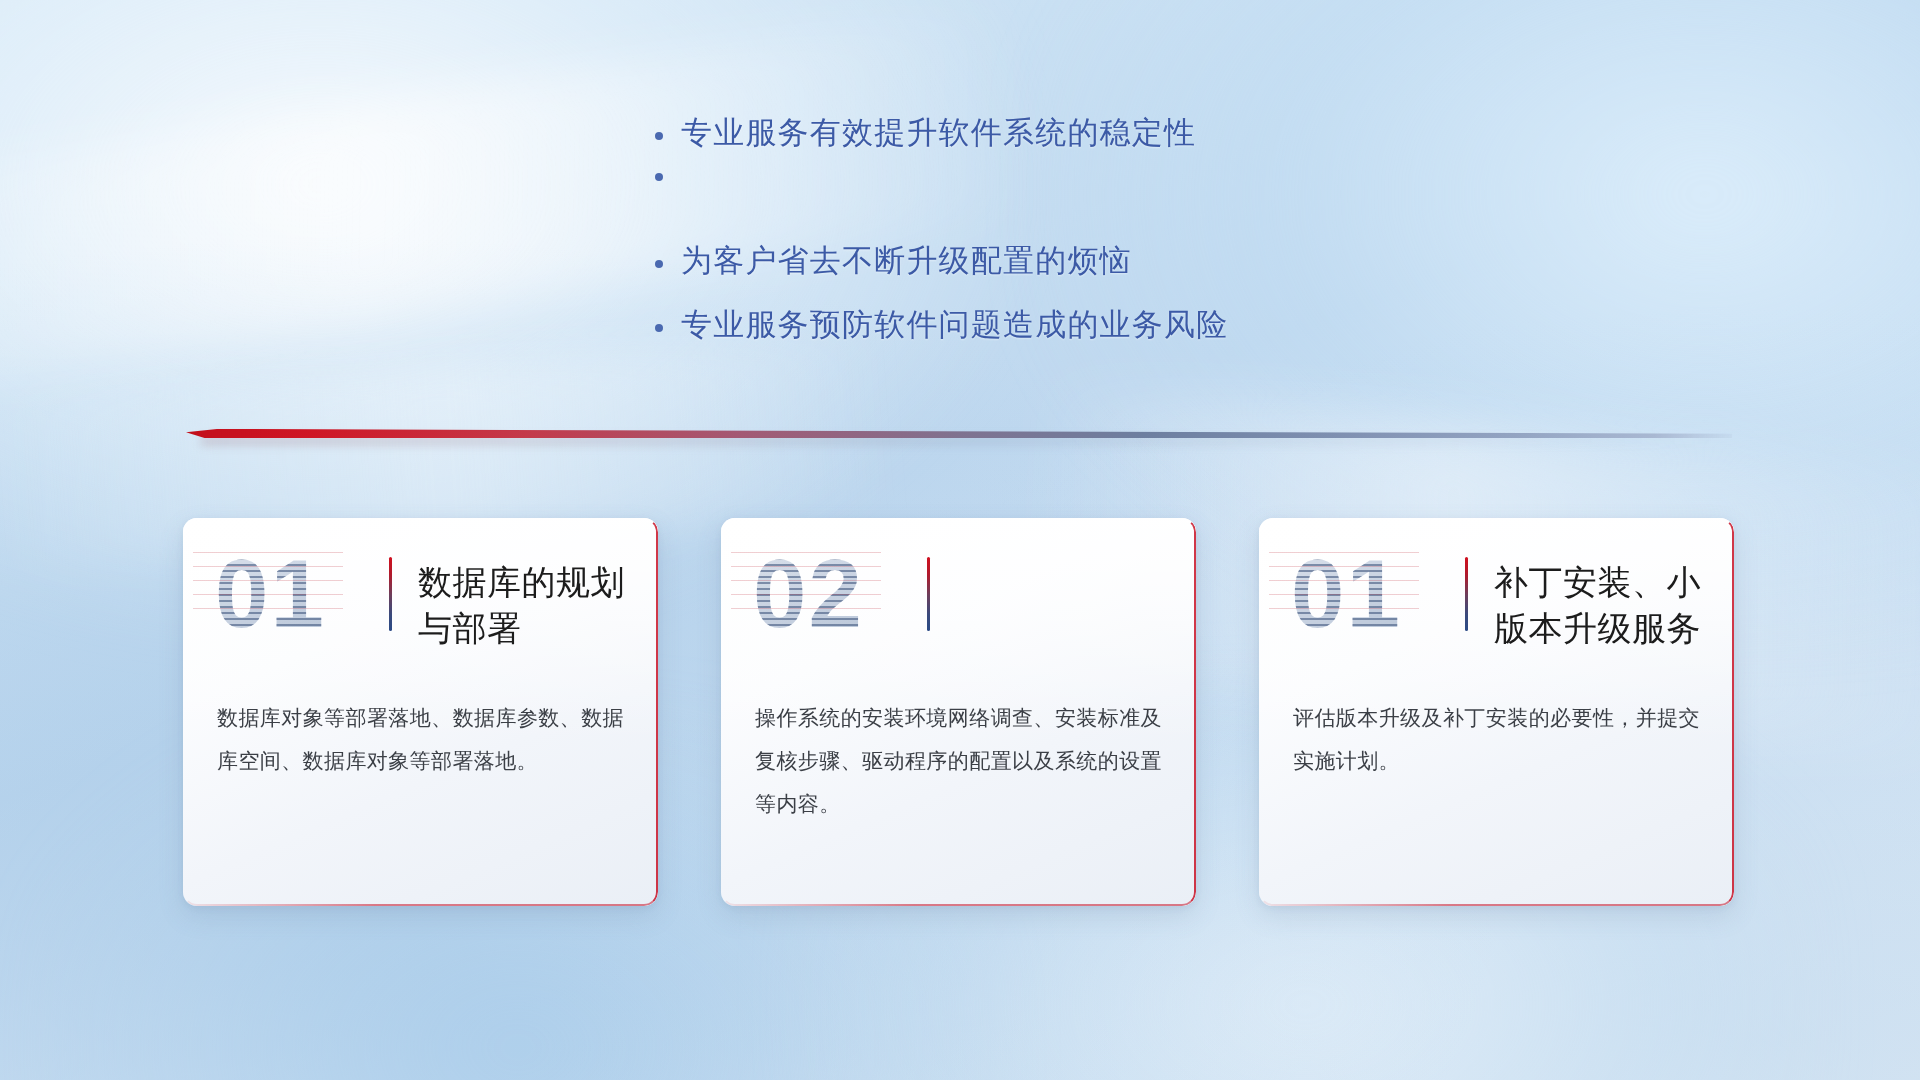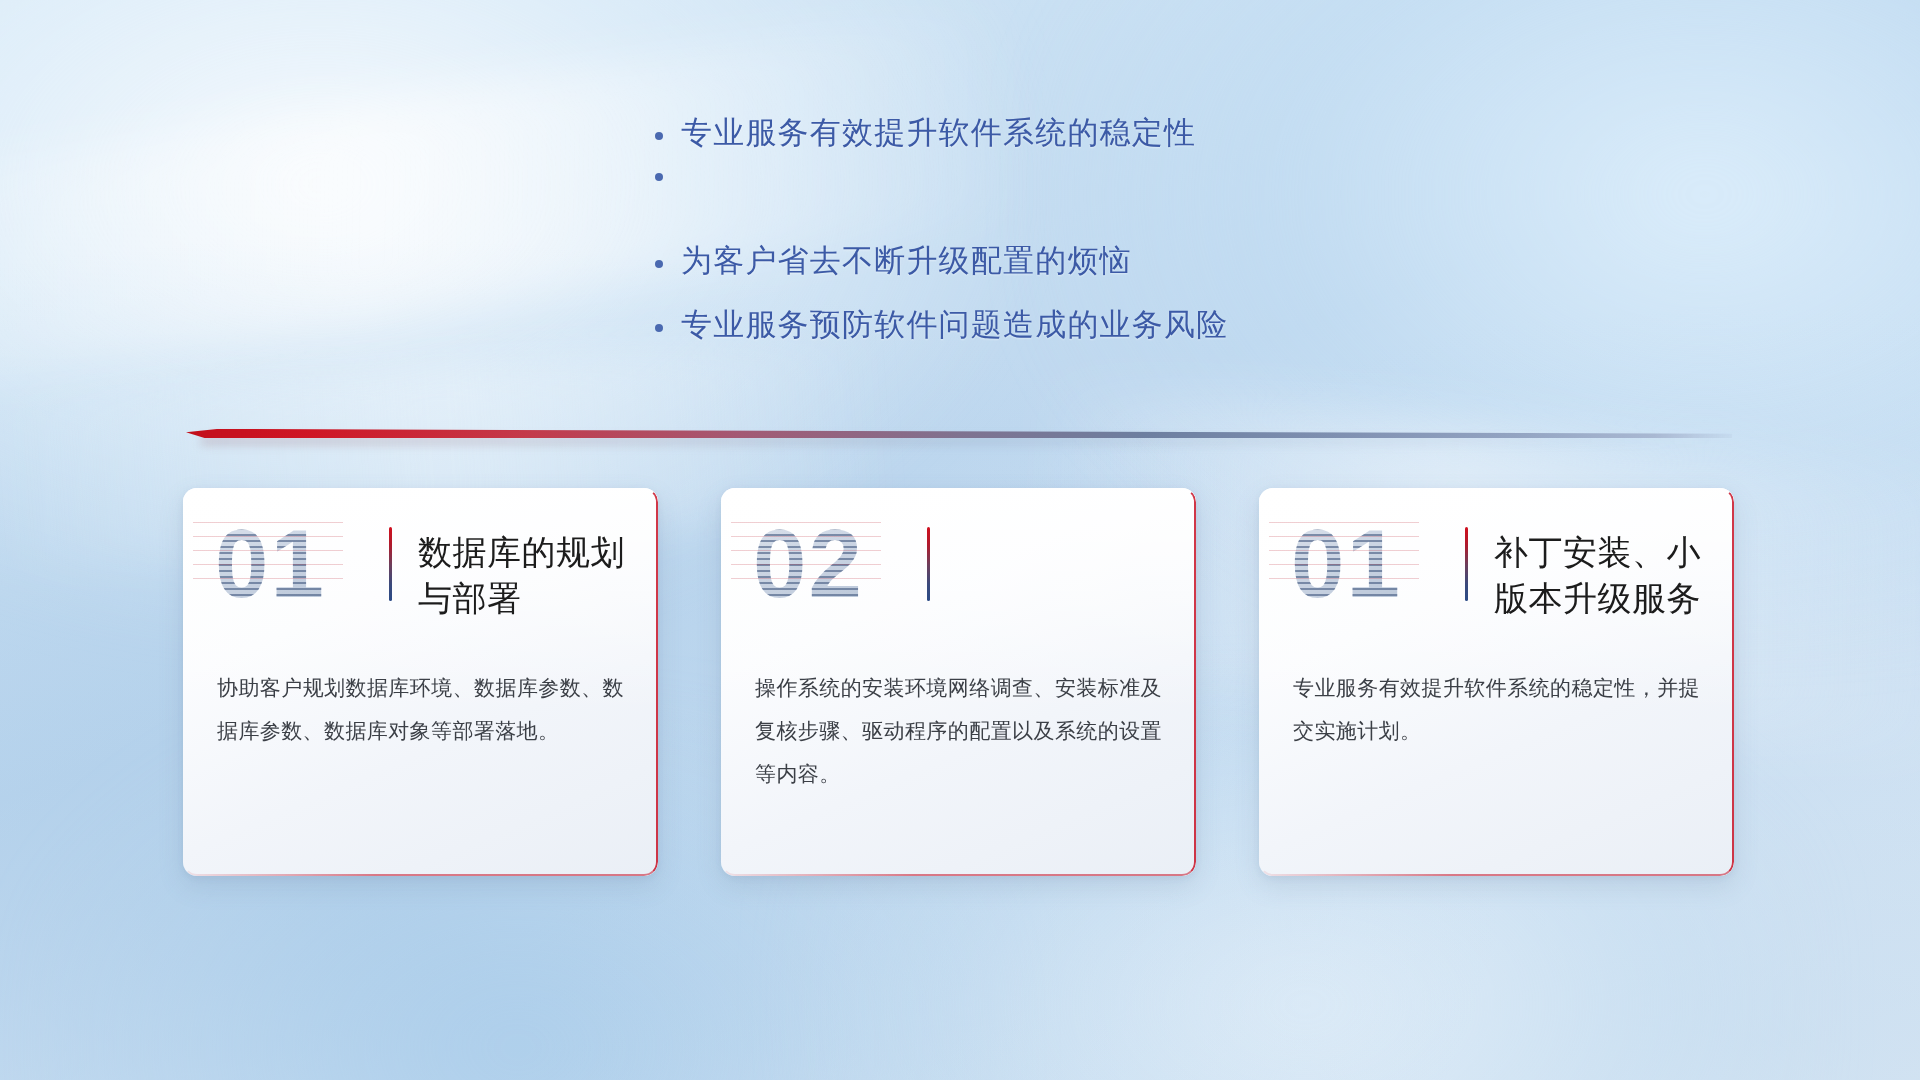--- a/index.html
+++ b/index.html
@@ -171,21 +171,21 @@
     width: 98%;
     height: 8px;
     background: linear-gradient(90deg, rgba(130,60,70,0.22) 0%, rgba(110,120,150,0.16) 55%, rgba(150,170,200,0.0) 100%);
     filter: blur(5px);
   }
 
   
   .cards {
     position: absolute;
     left: 183px;
-    top: 488px;
+    top: 518px;
     width: 1696px;
     height: 392px;
     display: flex;
     gap: 63px;
   }
   .card {
     position: relative;
     width: 475px;
     height: 388px;
     border-radius: 14px;
@@ -335,37 +335,37 @@
 <div class="cards">
 
   <div class="card">
     <div class="card-sheen"></div>
     <div class="card-head">
       <div class="card-number">01</div>
       <div class="card-number-accent"></div>
       <div class="card-rule"></div>
       <div class="card-title">数据库的规划与部署</div>
     </div>
-    <div class="card-body">协助客户规划数据库环境、数据库参数、数据库参数、数据库对象等部署落地。</div>
+    <div class="card-body">数据库对象等部署落地、数据库参数、数据库空间、数据库对象等部署落地。</div>
   </div>
 
   <div class="card">
     <div class="card-sheen"></div>
     <div class="card-head">
       <div class="card-number">02</div>
       <div class="card-number-accent"></div>
       <div class="card-rule"></div>
     </div>
     <div class="card-body">操作系统的安装环境网络调查、安装标准及复核步骤、驱动程序的配置以及系统的设置等内容。</div>
   </div>
 
   <div class="card">
     <div class="card-sheen"></div>
     <div class="card-head">
       <div class="card-number">01</div>
       <div class="card-number-accent"></div>
       <div class="card-rule"></div>
       <div class="card-title">补丁安装、小版本升级服务</div>
     </div>
-    <div class="card-body">专业服务有效提升软件系统的稳定性，并提交实施计划。</div>
+    <div class="card-body">评估版本升级及补丁安装的必要性，并提交实施计划。</div>
   </div>
 
 </div>
 
 </body></html>

